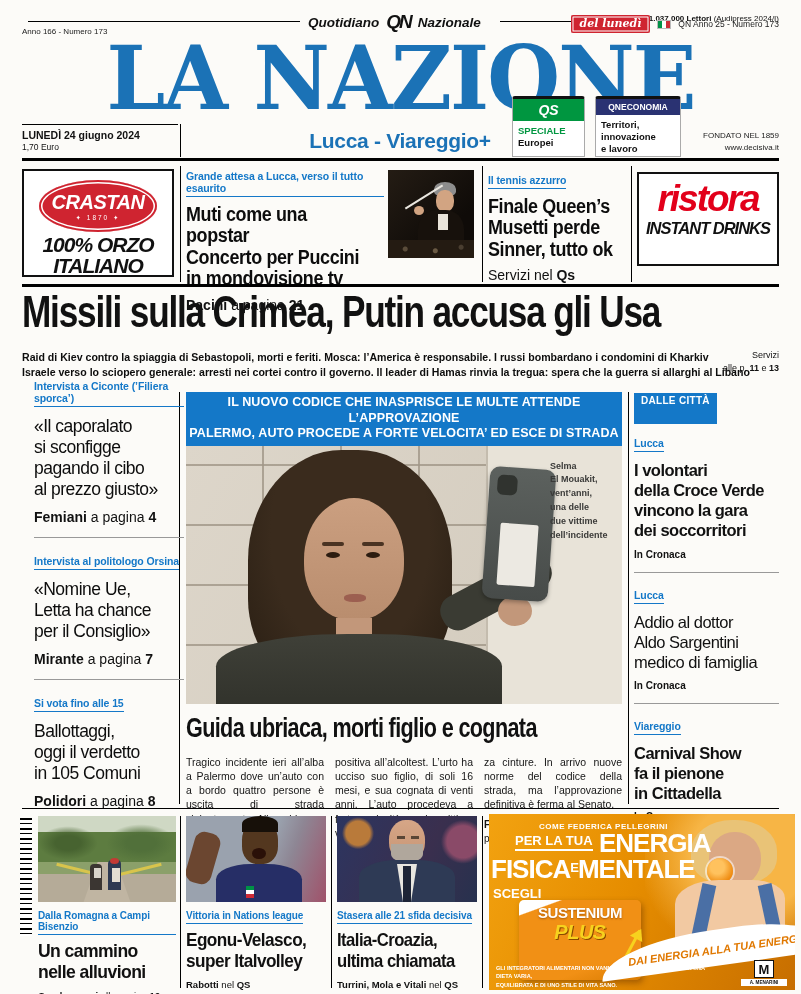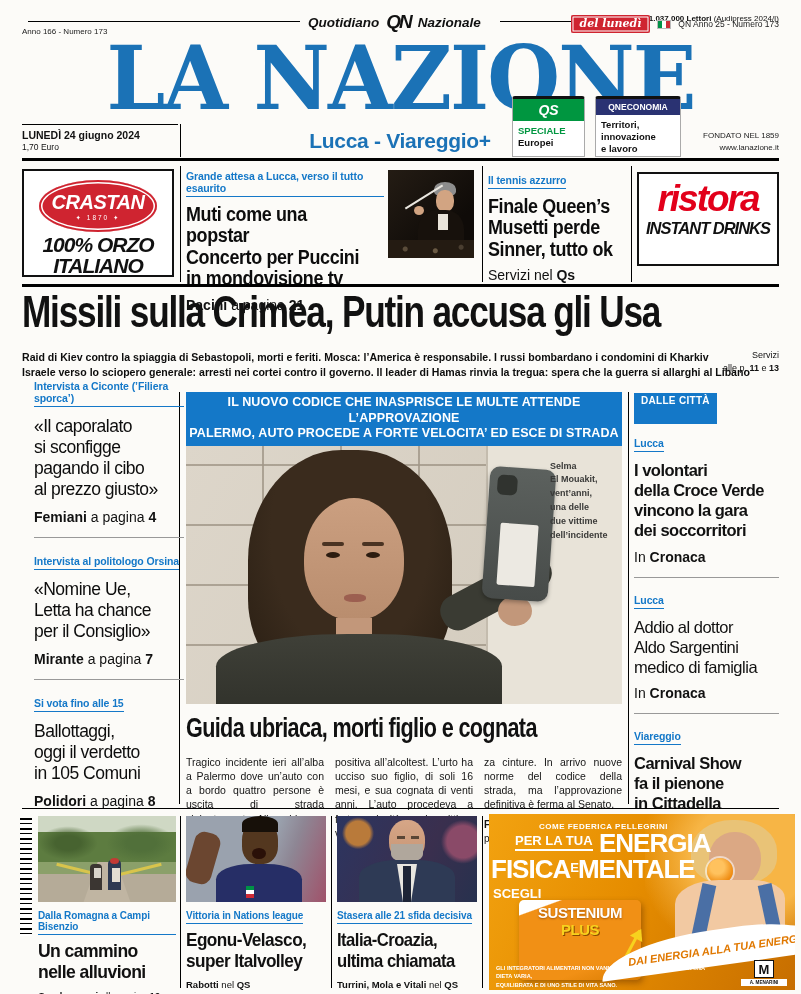--- a/index.html
+++ b/index.html
@@ -81,21 +81,21 @@
   .center-hl{margin-top:9px;font-size:27px;font-weight:bold;letter-spacing:-0.8px;}
   .bodycols{display:flex;gap:11px;margin-top:11px;}
   .bodycols .col{flex:1;font-size:10.5px;line-height:14.3px;text-align:justify;color:#151515;}
   .center-byline{margin-top:6px;font-size:10px;}
   .rightcol{left:634px;top:390px;width:145px;}
   .badge{display:inline-block;background:var(--blue);color:#fff;font-weight:bold;font-size:10px;padding:2px 7px 18px;letter-spacing:0.3px;margin-bottom:9px;}
   .rstory{padding:0 0 12px;}
   .rstory + .rstory{border-top:1px solid #999;padding-top:12px;}
   .rstory .hl-b{font-size:16.5px;font-weight:bold;line-height:1.22;letter-spacing:-0.5px;margin-top:8px;}
   .rstory .hl-l{font-size:16.5px;font-weight:normal;line-height:1.22;letter-spacing:-0.5px;margin-top:8px;}
-  .incron{margin-top:8px;font-size:14px;}
+  .incron{margin-top:8px;font-size:10px;font-weight:bold;}
 
   
   .barcode{left:20px;top:818px;width:12px;height:118px;background:repeating-linear-gradient(180deg,#000 0 2px,#fff 2px 5px,#000 5px 6px,#fff 6px 10px);}
   .bcell{position:absolute;top:816px;}
   .bphoto{position:relative;width:100%;height:86px;overflow:hidden;}
   .bcell .kicker{margin-top:8px;font-size:10px;}
   .bcell .hl-b2{margin-top:6px;font-size:18.5px;font-weight:bold;line-height:1.12;letter-spacing:-0.6px;}
   .bcell .byline{margin-top:8px;font-size:9.5px;}
 
   
@@ -105,21 +105,21 @@
   .sust{left:489px;top:814px;width:306px;height:176px;overflow:hidden;position:absolute;
     background:linear-gradient(115deg,#f2a210 0%,#e68d00 45%,#c76e00 100%);}
   .sust .t1{position:absolute;left:50px;top:8px;color:#fff;font-weight:bold;font-size:8px;letter-spacing:0.5px;}
   .sust .t2{position:absolute;left:26px;top:19px;color:#fff;font-weight:bold;font-size:13px;border-bottom:2px solid #fff;padding-bottom:1px;}
   .sust .t2b{position:absolute;left:110px;top:14px;color:#fff;font-weight:bold;font-size:26px;letter-spacing:-1px;}
   .sust .t3{position:absolute;left:2px;top:40px;color:#fff;font-weight:bold;font-size:26px;letter-spacing:-1px;}
   .sust .t3e{font-size:13px;vertical-align:6px;}
   .sust .t4{position:absolute;left:4px;top:72px;color:#fff;font-weight:bold;font-size:13px;}
   .sust-box{position:absolute;left:30px;top:86px;width:122px;height:80px;background:linear-gradient(160deg,#fff 0 12%,#f19015 13% 75%,#d87a00);border-radius:5px;box-shadow:2px 3px 6px rgba(90,40,0,.45);padding-top:4px;text-align:center;}
   .sust-box .pname{color:#fff;font-weight:bold;font-size:15px;letter-spacing:-0.5px;text-shadow:0 1px 2px rgba(120,50,0,.6);}
-  .sust-box .pplus{color:#f7d21e;font-weight:bold;font-size:15px;letter-spacing:-0.5px;text-shadow:1px 1px 0 #8a4a00;}
+  .sust-box .pplus{color:#f7d21e;font-weight:bold;font-style:italic;font-size:20px;letter-spacing:-0.5px;text-shadow:1px 1px 0 #8a4a00;}
   .sust-arrow{position:absolute;right:10px;bottom:8px;width:3px;height:44px;background:#f7d21e;transform:rotate(28deg);}
   .sust-arrow:before{content:"";position:absolute;top:-9px;left:-5px;border:7px solid transparent;border-bottom:11px solid #f7d21e;}
   .swoosh{position:absolute;left:110px;top:116px;width:230px;height:36px;background:#fff;transform:rotate(-8deg);border-radius:50% 40% 0 0/100% 80% 0 0;}
   .swoosh span{display:block;margin:14px 0 0 28px;color:#e07800;font-weight:bold;font-style:italic;font-size:11px;white-space:nowrap;}
   .sust .discl{position:absolute;left:7px;top:150px;width:210px;color:#fff;font-weight:bold;font-size:5.6px;line-height:1.5;}
   .menarini{position:absolute;right:8px;bottom:4px;width:46px;text-align:center;}
   .menarini .mbox{margin:0 auto;width:20px;height:18px;background:#fff;border:1px solid #111;font-weight:bold;font-size:13px;line-height:17px;color:#111;}
   .menarini .mtxt{font-size:4.6px;font-weight:bold;color:#111;background:#fff;margin-top:1px;padding:1px 0;}
 </style>
 </head>
@@ -165,21 +165,21 @@
     </div>
   </div>
   <div class="abs booklet" style="left:595px;top:96px;width:86px;height:61px;">
     <div class="band econband">QNECONOMIA</div>
     <div class="bodytxt pl">Territori,
 innovazione
 e lavoro</div>
   </div>
   <div class="abs founded">
     <div>FONDATO NEL 1859</div>
-    <div>www.lanazione.it</div>
+    <div>www.decisiva.it</div>
   </div>
 
   <div class="hrule" style="left:22px;right:22px;top:158px;height:3px;"></div>
 
   <div class="abs adbox" style="left:22px;top:169px;width:152px;height:108px;">
     <div class="crastan-oval">
       <span class="crastan-brand">CRASTAN</span>
       <span class="crastan-year">✦ 1870 ✦</span>
     </div>
     <div class="crastan-claim pl">100% ORZO

